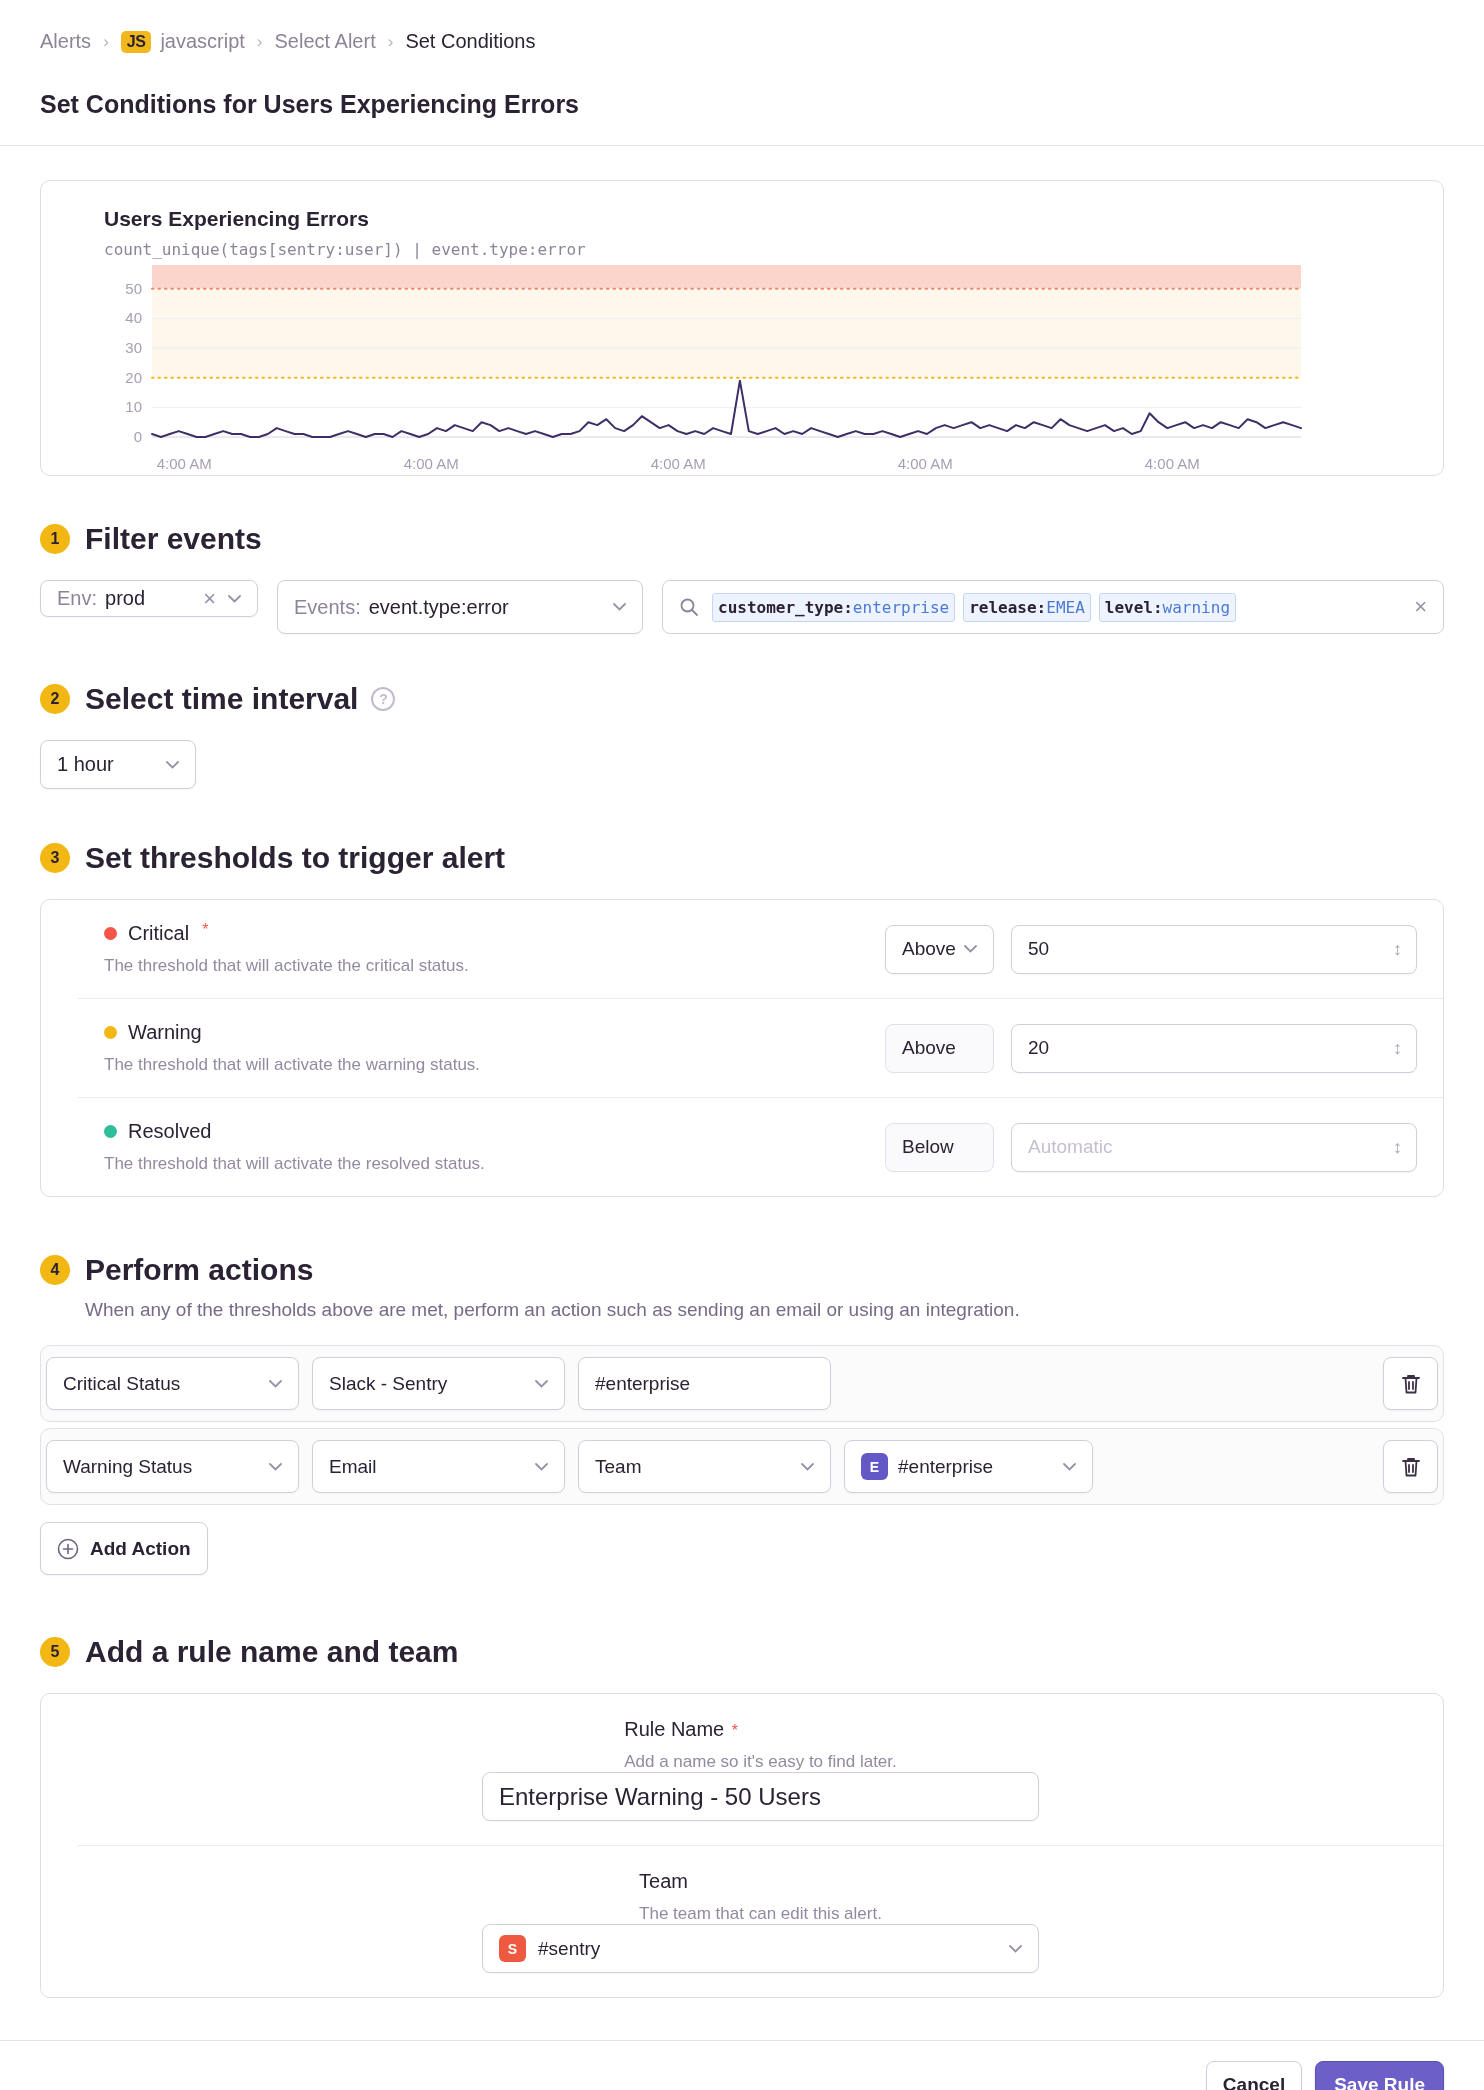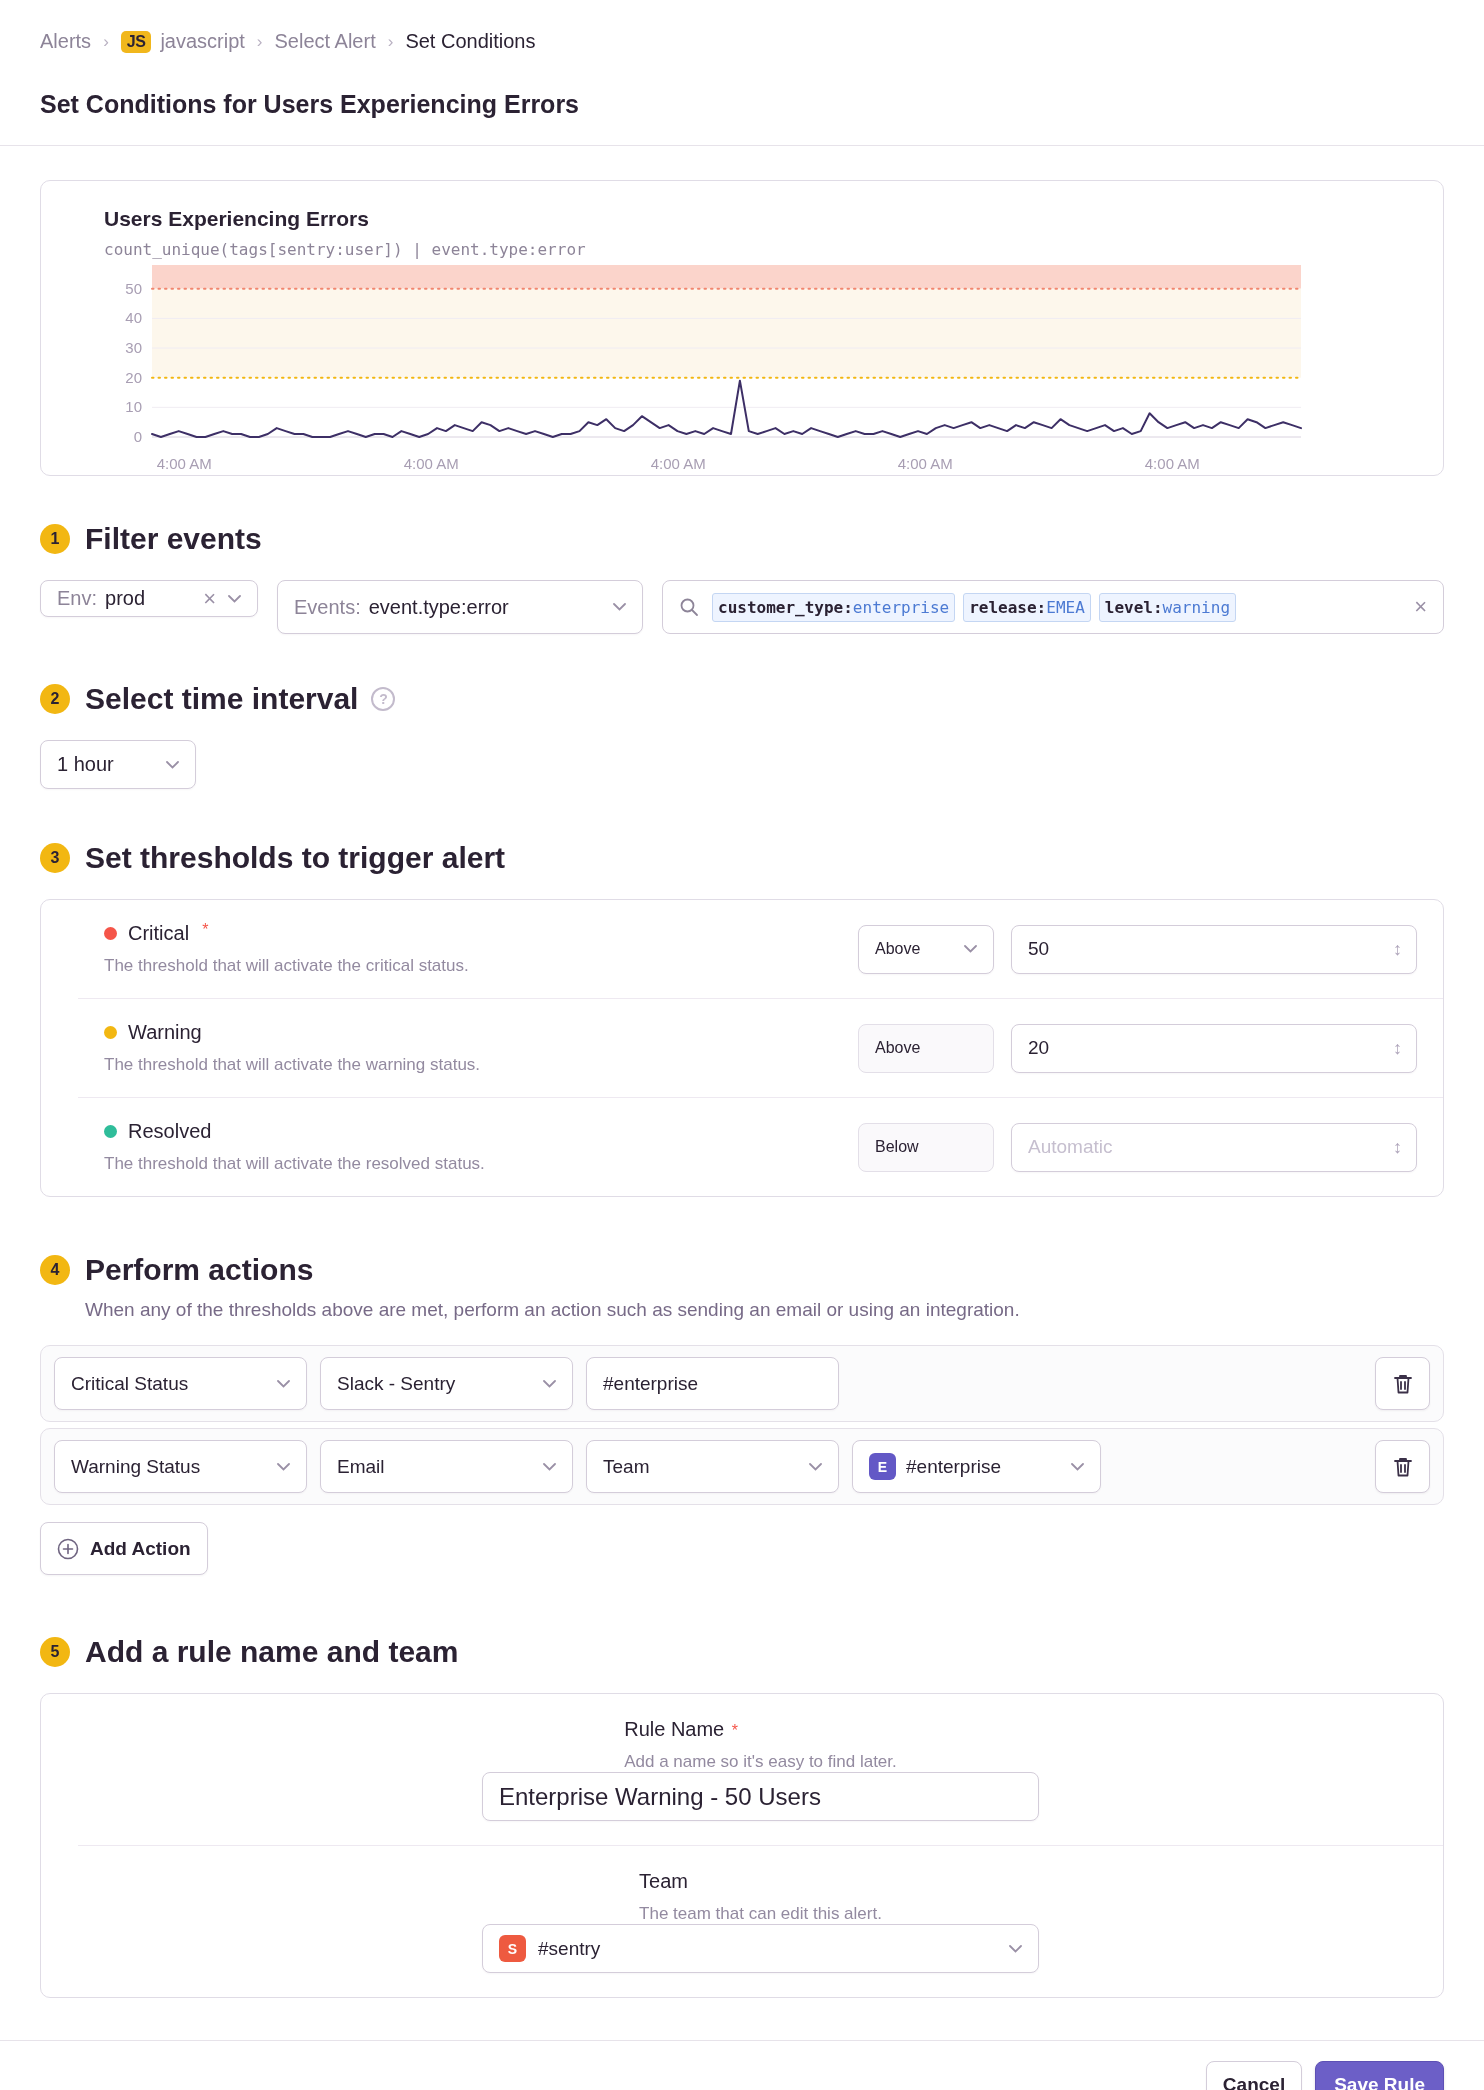--- a/index.html
+++ b/index.html
@@ -66,31 +66,31 @@
 
   
   .thr-card { margin-top:24px; }
   .thr-row { display:flex; justify-content:space-between; align-items:center; padding:22px 26px; }
   .thr-row + .thr-row { border-top:1px solid #eee9f1; }
   .t-name { display:flex; align-items:center; gap:11px; font-size:20px; font-weight:500; }
   .dot { width:13px; height:13px; border-radius:50%; }
   .req { color:#f55549; font-size:16px; margin-left:2px; transform:translateY(-4px); }
   .t-desc { margin-top:11px; font-size:17px; color:#938aa0; }
   .thr-right { display:flex; gap:17px; align-items:center; }
-  .cond-select { width:136px; height:49px; font-size:16px; justify-content:space-between; }
+  .cond-select { width:109px; height:49px; font-size:19px; justify-content:space-between; }
   .cond-disabled { background:#faf9fb; border-color:#e3dfe8; box-shadow:none; cursor:default; }
   .num-wrap { width:406px; height:49px; border:1px solid #d4cdda; border-radius:8px; background:#fff; display:flex; align-items:center; padding:0 14px; box-shadow:0 1px 2px rgba(43,34,51,.04); }
   .num-wrap input { border:none; outline:none; font-size:19px; color:#2b2233; width:100%; font-family:"Liberation Sans",sans-serif; background:transparent; }
   .num-wrap input::placeholder { color:#c6bfcf; }
   .stepper { color:#aea4ba; font-size:18px; margin-left:8px; }
 
   
   .actions-desc { margin:12px 0 0 45px; font-size:19px; color:#776a87; }
   .action-rows { margin-top:24px; display:flex; flex-direction:column; gap:6px; }
-  .action-row { border:1px solid #e4e0e8; border-radius:10px; background:#fbfbfc; padding:11px 13px; display:flex; gap:13px; align-items:center; }
+  .action-row { border:1px solid #e4e0e8; border-radius:10px; background:#fbfbfc; padding:11px 5px; display:flex; gap:13px; align-items:center; }
   .a-ctrl { height:53px; font-size:19px; justify-content:space-between; width:253px; }
   .a-input { height:53px; font-size:19px; width:253px; cursor:text; }
   .team-select { width:249px; gap:10px; justify-content:flex-start; }
   .mini-badge { width:27px; height:27px; border-radius:6px; color:#fff; font-size:14px; font-weight:700; display:flex; align-items:center; justify-content:center; flex:none; }
   .trash-btn { margin-left:auto; width:55px; height:53px; padding:0; justify-content:center; display:flex; align-items:center; border:1px solid #d4cdda; border-radius:8px; background:#fff; cursor:pointer; box-shadow:0 1px 2px rgba(43,34,51,.06); }
   .add-action { margin-top:17px; height:53px; font-weight:700; gap:11px; }
 
   
   .rule-card { margin-top:24px; }
   .rule-row { display:flex; justify-content:space-between; align-items:center; padding:24px 26px;flex-direction:column; }

